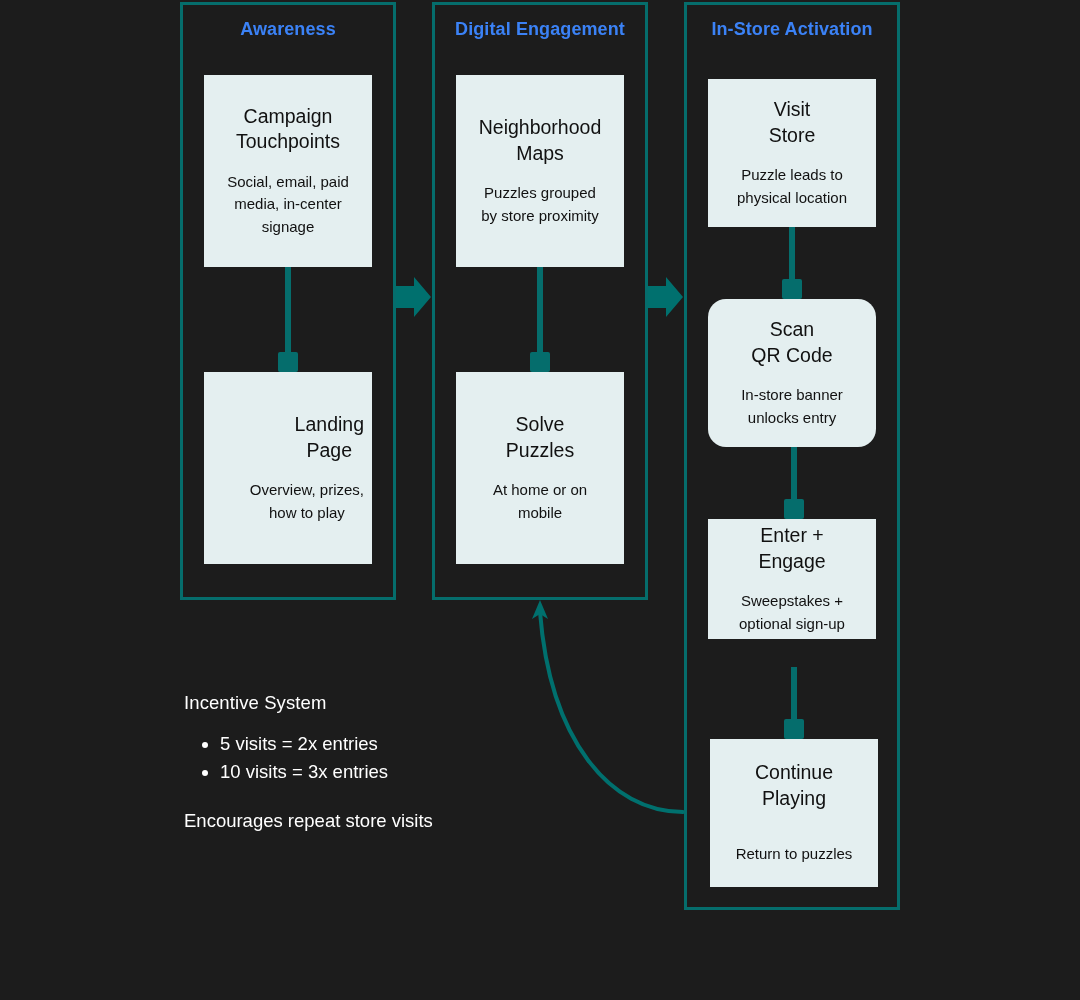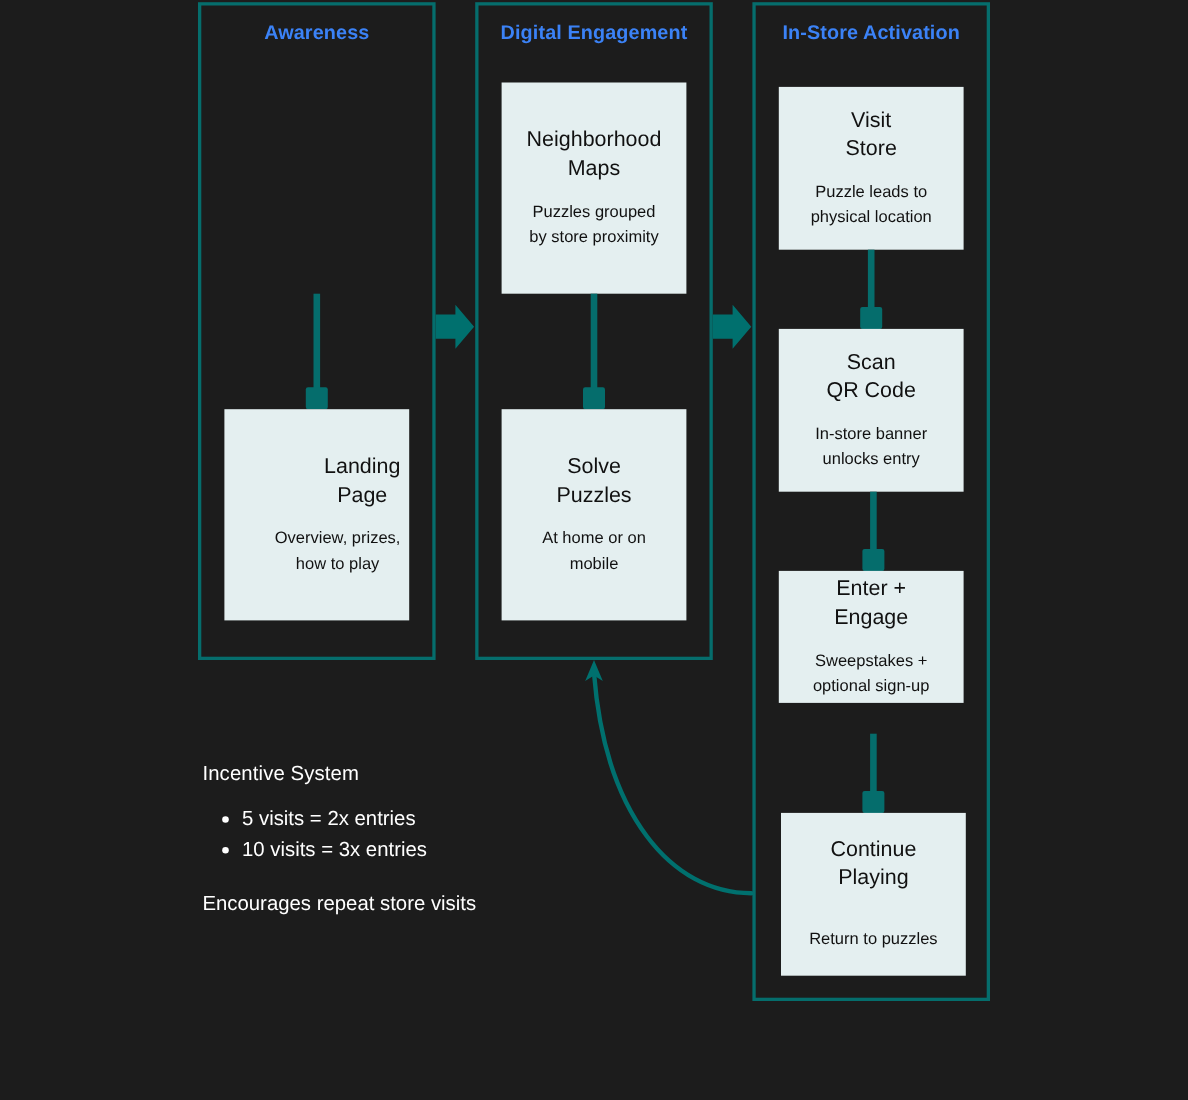--- a/index.html
+++ b/index.html
@@ -77,21 +77,21 @@
   }
 
   
   #node-campaign { left: 204px; top: 75px;  width: 168px; height: 192px; }
   #node-landing  { left: 204px; top: 372px; width: 168px; height: 192px; align-items: flex-end; }
   
   #node-maps     { left: 456px; top: 75px;  width: 168px; height: 192px; }
   #node-solve    { left: 456px; top: 372px; width: 168px; height: 192px; }
   
   #node-visit    { left: 708px; top: 79px;  width: 168px; height: 148px; }
-  #node-scan     { left: 708px; top: 299px; width: 168px; height: 148px; }
+  #node-scan     { left: 708px; top: 299px; width: 168px; height: 148px; border-radius: 18px; }
   #node-enter    { left: 708px; top: 519px; width: 168px; height: 120px; }
   #node-continue { left: 710px; top: 739px; width: 168px; height: 148px; gap: 16px; }
 
   
   .connector {
     position: absolute;
     width: 6px;
     background: #056d6c;
   }
   .plug {
@@ -156,20 +156,27 @@
 </style>
 </head>
 <body>
 
 <div id="stage">
 
   <div class="column" id="col-awareness">
     <div class="column-title" id="title-awareness">Awareness</div>
   </div>
 
+  <div class="node" id="node-campaign">
+    <div class="node-title">Campaign
+Touchpoints</div>
+    <div class="node-desc">Social, email, paid
+media, in-center
+signage</div>
+  </div>
 
   <div class="connector" id="conn-1"></div>
   <div class="plug" id="plug-1"></div>
 
   <div class="node" id="node-landing">
     <div class="node-title">Landing
 Page</div>
     <div class="node-desc">Overview, prizes,
 how to play</div>
   </div>

